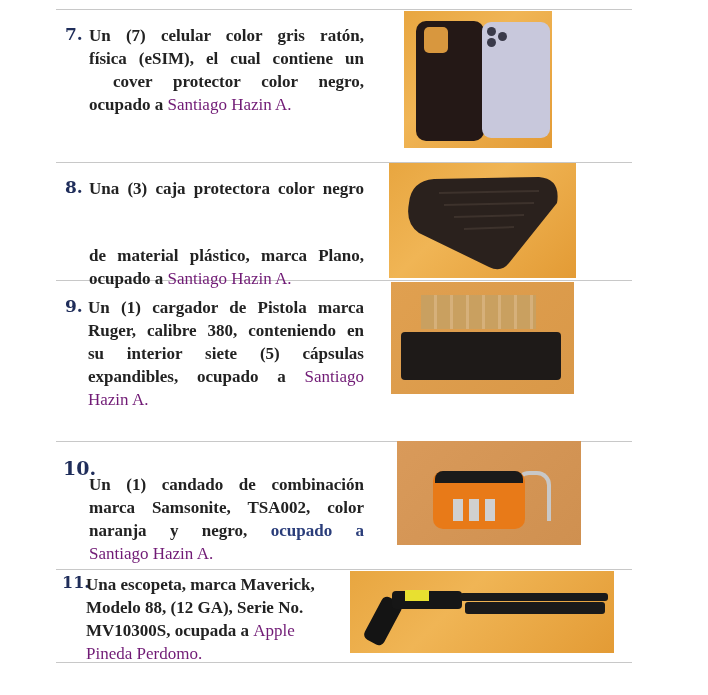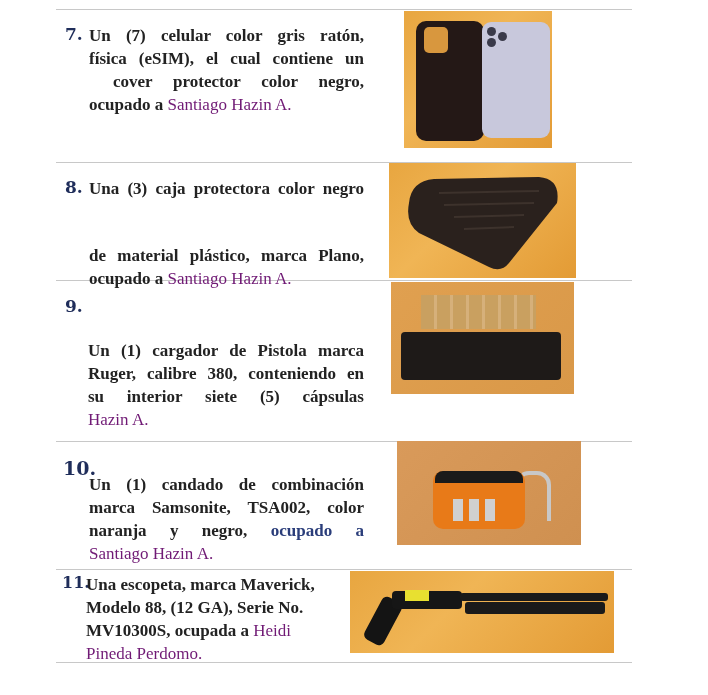--- a/index.html
+++ b/index.html
@@ -53,23 +53,24 @@
     <svg width="187" height="115" viewBox="0 0 187 115">
       <path d="M20 40 Q22 18 45 16 L150 14 Q172 16 168 40 L120 100 Q112 110 100 104 L30 70 Q16 60 20 40 Z" fill="#2a211d"></path>
       <path d="M50 30 L150 28 M55 42 L145 40 M65 54 L135 52 M75 66 L125 64" stroke="#3d322c" stroke-width="2" fill="none"></path>
     </svg>
   </div>
 </div>
 
 <div>
   <span class="num" style="left:65px; top:296px; font-size:17px;">9.</span>
   <div class="item-text" style="left:88px; top:296px; width:276px;">
-    <div style="text-align-last:justify;margin-top:43px;">Un (1) cargador de Pistola marca</div>
+    <div style="text-align-last:justify;">Un (1) cargador de Pistola marca</div>
     <div style="text-align-last:justify;">Ruger, calibre 380, conteniendo en</div>
     <div style="text-align-last:justify;">su interior siete (5) cápsulas</div>
+    <div style="text-align-last:justify;"><span>expandibles, ocupado a </span><span class="owner">Santiago</span></div>
     <div class="owner">Hazin A.</div>
   </div>
   <div class="photo" style="left:391px; top:282px; width:183px; height:112px; background:linear-gradient(135deg,#e0a050,#d99848);">
     <div class="shape" style="left:30px; top:13px; width:115px; height:34px; background:repeating-linear-gradient(90deg,#c9a060 0px,#c9a060 13px,#d6b07a 13px,#d6b07a 16px);"></div>
     <div class="shape" style="left:10px; top:50px; width:160px; height:48px; background:#1e1a18; border-radius:4px;"></div>
   </div>
 </div>
 
 <div>
   <span class="num" style="left:63px; top:457px; font-size:19px;">10.</span>
@@ -85,21 +86,21 @@
     <div class="shape" style="left:38px; top:30px; width:88px; height:12px; background:#1a1a1a; border-radius:8px 8px 0 0;"></div>
     <div class="shape" style="left:56px; top:58px; width:42px; height:22px; background:repeating-linear-gradient(90deg,#d0d0d0 0px,#d0d0d0 10px,#e87a18 10px,#e87a18 16px);"></div>
   </div>
 </div>
 
 <div>
   <span class="num" style="left:62px; top:573px; font-size:16px;">11.</span>
   <div class="item-text" style="left:86px; top:573px; width:270px; text-align:left;">
     <div>Una escopeta, marca Maverick,</div>
     <div>Modelo 88, (12 GA), Serie No.</div>
-    <div><span>MV10300S, ocupada a </span><span class="owner">Heidi</span></div>
+    <div><span>MV10300S, ocupada a </span><span class="owner">Apple</span></div>
     <div class="owner">Pineda Perdomo.</div>
   </div>
   <div class="photo" style="left:350px; top:571px; width:264px; height:82px;">
     <div class="shape" style="left:22px; top:26px; width:22px; height:48px; background:#141414; border-radius:6px; transform:rotate(28deg);"></div>
     <div class="shape" style="left:42px; top:20px; width:70px; height:18px; background:#161616; border-radius:4px;"></div>
     <div class="shape" style="left:55px; top:19px; width:24px; height:11px; background:#e8e030;"></div>
     <div class="shape" style="left:110px; top:22px; width:148px; height:8px; background:#1a1a1a; border-radius:3px;"></div>
     <div class="shape" style="left:115px; top:31px; width:140px; height:12px; background:#1a1a1a; border-radius:3px;"></div>
   </div>
 </div>

